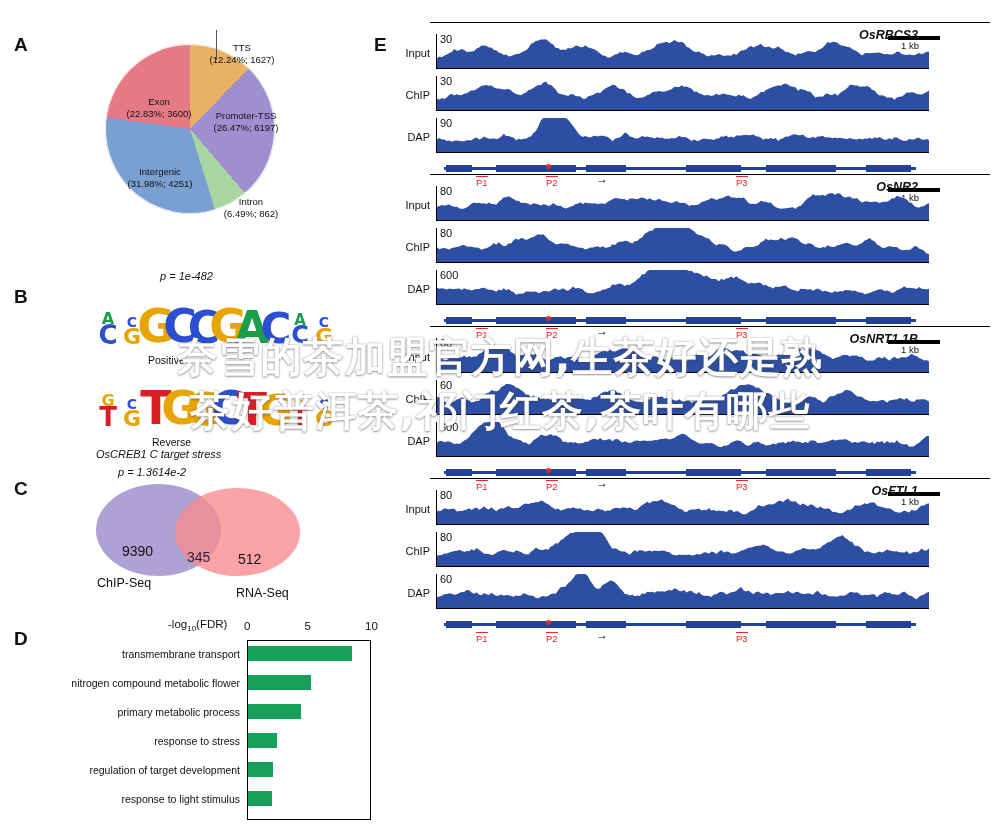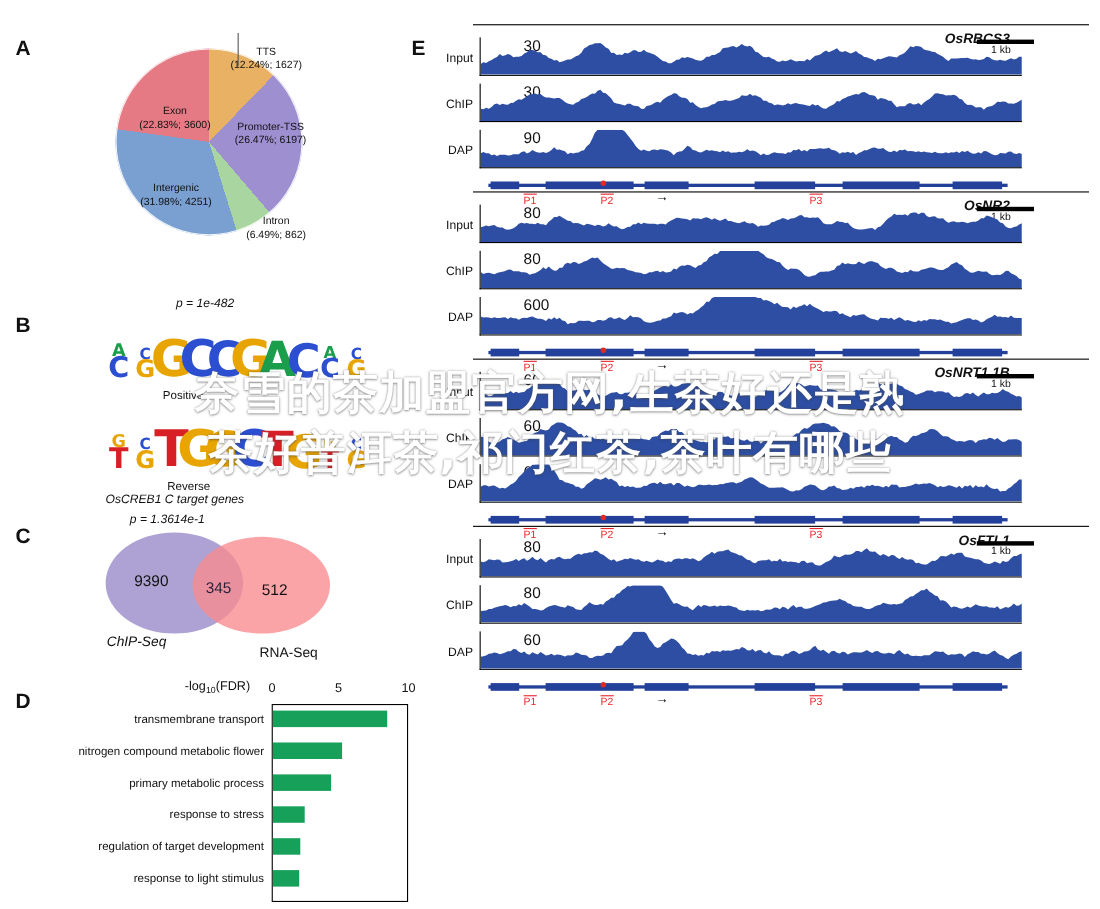--- a/index.html
+++ b/index.html
@@ -19,37 +19,37 @@
   
   #panelB{position:absolute;left:0;top:232px;width:360px;height:215px;}
   .motif-title{position:absolute;font-size:11px;font-style:italic;}
   .logo-row{position:absolute;display:flex;align-items:flex-end;height:60px;}
   .stack{display:flex;flex-direction:column;align-items:center;justify-content:flex-end;width:24px;}
   .base{font-weight:bold;font-family:"DejaVu Sans",sans-serif;line-height:0.82;text-align:center;}
   .sub{position:absolute;font-size:10.5px;color:#111;}
   
   #panelC{position:absolute;left:0;top:448px;width:360px;height:165px;}
   .ellipse{position:absolute;border-radius:50%;}
-  .venn-num{position:absolute;font-size:14px;font-weight:normal;color:#111;}
+  .venn-num{position:absolute;font-size:14px;font-weight:normal;color:#111;margin-top:23px;}
   .venn-lab{position:absolute;font-size:12.5px;color:#111;}
   
   #panelD{position:absolute;left:0;top:612px;width:390px;height:214px;}
   .d-axis-title{position:absolute;font-size:11.5px;}
   .d-tick{position:absolute;font-size:11.5px;color:#111;}
   .d-cat{position:absolute;font-size:10.5px;text-align:right;color:#111;}
   .d-bar{position:absolute;background:#17a05a;height:15px;}
   #dFrame{position:absolute;border:1px solid #000;}
   
   #panelE{position:absolute;left:370px;top:0;width:630px;height:826px;}
   .gene-block{position:absolute;left:60px;width:560px;border-top:1px solid #000;}
   .gene-name{position:absolute;right:60px;font-size:12.5px;font-style:italic;font-weight:bold;}
   .kb-bar{position:absolute;height:4px;background:#000;}
   .kb-label{position:absolute;font-size:9.5px;}
   .trk-label{position:absolute;font-size:11px;text-align:right;width:42px;}
-  .trk-max{position:absolute;font-size:14px;margin-left:36px;}
+  .trk-max{position:absolute;font-size:11px;}
   .trk-box{position:absolute;border-left:1px solid #000;border-bottom:1px solid #000;overflow:hidden;}
   .trk-svg{display:block;}
   .model-line{position:absolute;height:3px;background:#23409a;}
   .model-exon{position:absolute;height:7px;background:#23409a;}
   .p-tag{position:absolute;font-size:9.5px;color:#e8262a;border-top:1px solid #e8262a;padding-top:0px;}
   .red-dot{position:absolute;width:5px;height:5px;border-radius:50%;background:#e8262a;}
   .arrowtxt{position:absolute;font-size:12px;color:#000;}
   
   #watermark{
     position:absolute;left:0;top:330px;width:1000px;
@@ -164,28 +164,28 @@
       <div class="stack">
         <div class="base" style="color: rgb(43, 79, 208); font-size: 14px;">C</div>
         <div class="base" style="color: rgb(232, 164, 0); font-size: 22px;">G</div>
       </div>
     </div>
   <div class="sub" style="left:152px;top:204px;">Reverse</div>
 </div>
 
 <div id="panelC">
   <div class="panel-letter" style="left:14px;top:30px;">C</div>
-  <div class="motif-title" style="left:96px;top:0px;">OsCREB1 C target genes</div>
-  <div class="motif-title" style="left:118px;top:18px;">p = 1.3614e-1</div>
+  <div class="motif-title" style="left:96px;top:0px;">OsCREB1 C target stress</div>
+  <div class="motif-title" style="left:118px;top:18px;">p = 1.3614e-2</div>
   <div class="ellipse" id="vennLeft" style="left:96px;top:36px;width:125px;height:92px;background:rgba(155,142,201,.82);"></div>
   <div class="ellipse" id="vennRight" style="left:175px;top:40px;width:125px;height:88px;background:rgba(249,139,144,.78);"></div>
   <div class="venn-num" style="left:122px;top:72px;">9390</div>
   <div class="venn-num" style="left:187px;top:78px;color:#2b1f3a;">345</div>
   <div class="venn-num" style="left:238px;top:80px;">512</div>
-  <div class="venn-lab" style="left:97px;top:128px;font-style:italic;">ChIP-Seq</div>
+  <div class="venn-lab" style="left:97px;top:128px;">ChIP-Seq</div>
   <div class="venn-lab" style="left:236px;top:138px;">RNA-Seq</div>
 </div>
 
 <div id="panelD">
   <div class="panel-letter" style="left:14px;top:16px;">D</div>
   <div class="d-axis-title" style="left:168px;top:6px;">
     -log<sub style="font-size:8px;">10</sub>(FDR)
   </div>
   <div id="dFrame" style="left:247px;top:28px;width:122px;height:178px;"></div>
   <div id="dTicks">

